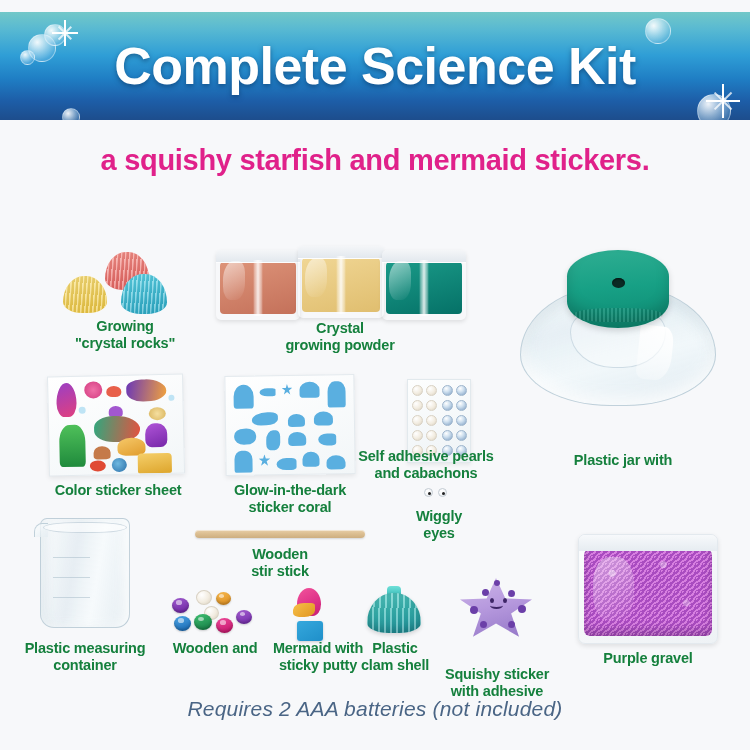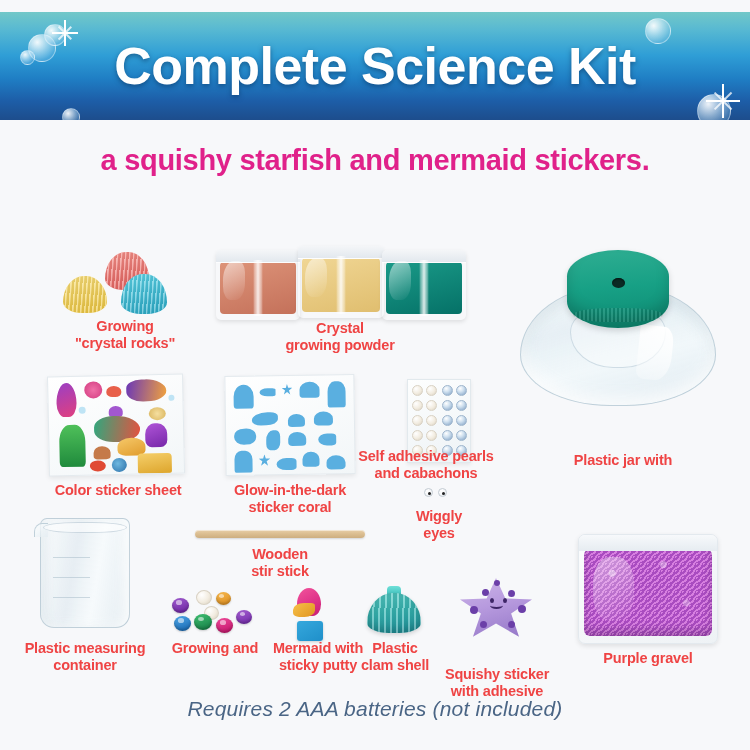--- a/index.html
+++ b/index.html
@@ -64,21 +64,21 @@
     color: #e0218a;
     font-size: 29px; font-weight: bold;
     line-height: 37px;
     letter-spacing: -0.3px;
   }
 
   
   .label {
     position: absolute;
     text-align: center;
-    color: #ef4444;
+    color: #15803d;
     font-size: 14.5px;
     font-weight: bold;
     line-height: 17px;
     letter-spacing: -0.2px;
   }
 
   .item { position: absolute; }
 
   
   .shell { position: absolute; }
@@ -525,21 +525,21 @@
   <div class="gem" style="left:2px;top:10px;width:17px;height:15px;background:linear-gradient(160deg,#a05ccf,#6b21a0);"></div>
   <div class="pearl" style="left:26px;top:2px;width:16px;height:15px;"></div>
   <div class="gem" style="left:46px;top:4px;width:15px;height:13px;background:linear-gradient(160deg,#f7b94e,#dc8c1e);"></div>
   <div class="pearl" style="left:34px;top:18px;width:15px;height:14px;"></div>
   <div class="gem" style="left:4px;top:28px;width:17px;height:15px;background:linear-gradient(160deg,#4fa8e8,#1565b0);"></div>
   <div class="gem" style="left:24px;top:26px;width:18px;height:16px;background:linear-gradient(160deg,#3fc172,#147a44);"></div>
   <div class="gem" style="left:46px;top:30px;width:17px;height:15px;background:linear-gradient(160deg,#f04a9a,#c01268);"></div>
   <div class="gem" style="left:66px;top:22px;width:16px;height:14px;background:linear-gradient(160deg,#a45ed0,#7029a8);"></div>
 </div>
 <div class="label" style="left:145px;top:640px;width:140px;">
-  <div>Growing and</div>
+  <div>Wooden and</div>
 </div>
 
 <div class="item mermaid-fig" style="left:285px;top:588px;width:60px;height:50px;">
   <div style="position:absolute;left:12px;top:0;width:24px;height:28px;
               background:linear-gradient(150deg,#f2559c 0%,#e0348a 52%,#c71f74 100%);
               border-radius:50% 50% 34% 34%/58% 58% 42% 42%;"></div>
   <div style="position:absolute;left:8px;top:15px;width:22px;height:14px;
               background:linear-gradient(140deg,#f7c14a,#e09520);
               border-radius:50% 18% 48% 28%;"></div>
   <div class="putty" style="left:12px;top:33px;width:26px;height:20px;"></div>

